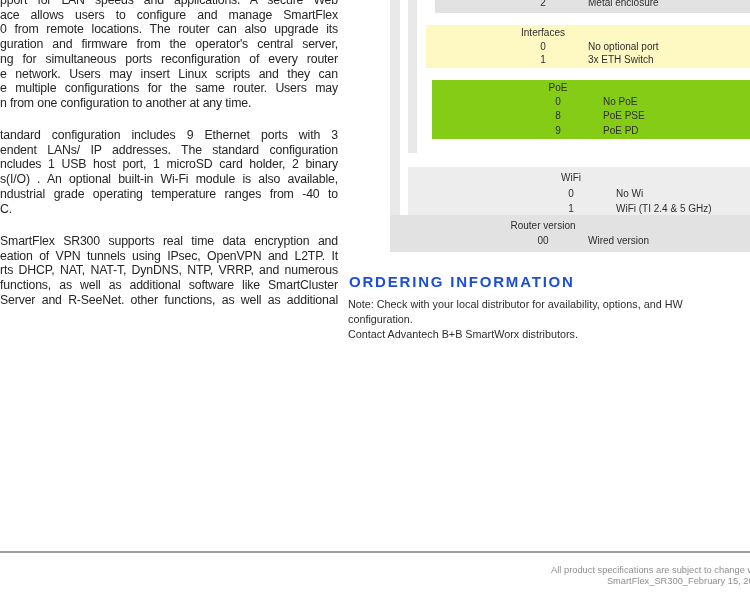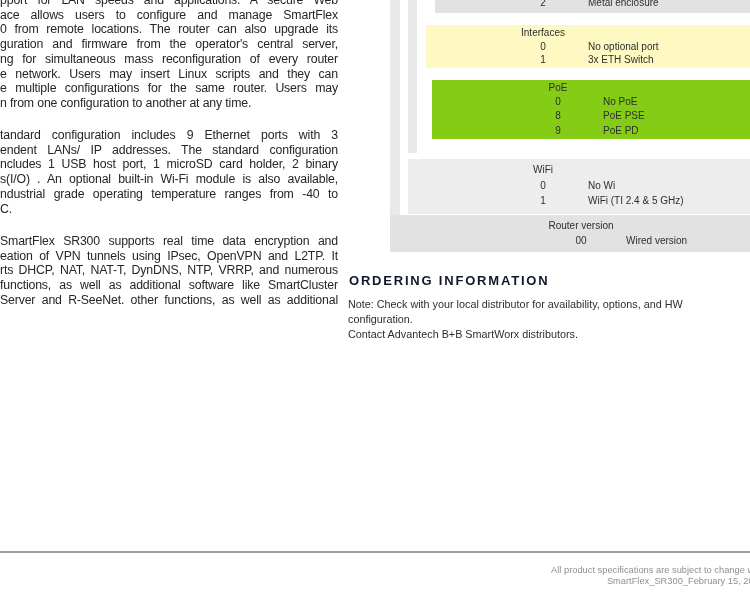--- a/index.html
+++ b/index.html
@@ -31,30 +31,30 @@
 
   .b1 { --off:435px; left:435px; top:0;    height:13px; background:#e2e2e2; }
   .b1 .trow { height:14px; line-height:14px; margin-top:-4px; }
 
   .b2 { --off:426px; left:426px; top:25px;  height:42px; background:#fef9c3; padding-top:1px; }
   .b2 .trow { height:13.6px; line-height:13.6px; }
 
   .b3 { --off:417px; left:432px; top:80px;  height:58px; background:#84cc16; padding-top:1px; }
   .b3 .trow { height:14.2px; line-height:14.2px; }
 
-  .b4 { --off:408px; left:408px; top:159px; height:52px; background:#ededed; padding-top:3px; }
+  .b4 { --off:408px; left:408px; top:167px; height:52px; background:#ededed; padding-top:3px;padding-left:28px; }
   .b4 .trow { height:15.5px; line-height:15.5px; }
 
   .b5 { --off:390px; left:390px; top:215px; height:33px; background:#e2e2e2; padding-top:4px; }
-  .b5 .trow { height:14.5px; line-height:14.5px;margin-left:38px; }
+  .b5 .trow { height:14.5px; line-height:14.5px; }
 
   
   .ordering-heading {
     position:absolute; left:349px; top:273px;
-    color:#0f172a; font-size:13px; font-weight:700; letter-spacing:1.8px;
+    color:#1d4ed8; font-size:15px; font-weight:700; letter-spacing:1.8px;
     white-space:nowrap;
   }
   .ordering-note {
     position:absolute; left:348px; top:297px; width:402px;
     color:#2e2e2e; font-size:10.8px; line-height:15px;
   }
 
   
   .footer-divider { position:absolute; left:0; top:551px; width:750px; height:2px; background:#9e9e9e; }
   .footer-left {
@@ -76,21 +76,21 @@
 </head>
 <body>
 
 <div class="page">
 
   <div class="para p1">
     <div class="ln j">pport for LAN speeds and applications. A secure Web</div>
     <div class="ln j">ace allows users to configure and manage SmartFlex</div>
     <div class="ln j">0 from remote locations. The router can also upgrade its</div>
     <div class="ln j">guration and firmware from the operator's central server,</div>
-    <div class="ln j">ng for simultaneous mass reconfiguration of every router</div>
+    <div class="ln j">ng for simultaneous ports reconfiguration of every router</div>
     <div class="ln j">e network. Users may insert Linux scripts and they can</div>
     <div class="ln j">e multiple configurations for the same router. Users may</div>
     <div class="ln">n from one configuration to another at any time.</div>
   </div>
 
   <div class="para p2">
     <div class="ln j">tandard configuration includes 9 Ethernet ports with 3</div>
     <div class="ln j">endent LANs/ IP addresses. The standard configuration</div>
     <div class="ln j">ncludes 1 USB host port, 1 microSD card holder, 2 binary</div>
     <div class="ln j">s(I/O) . An optional built-in Wi-Fi module is also available,</div>

